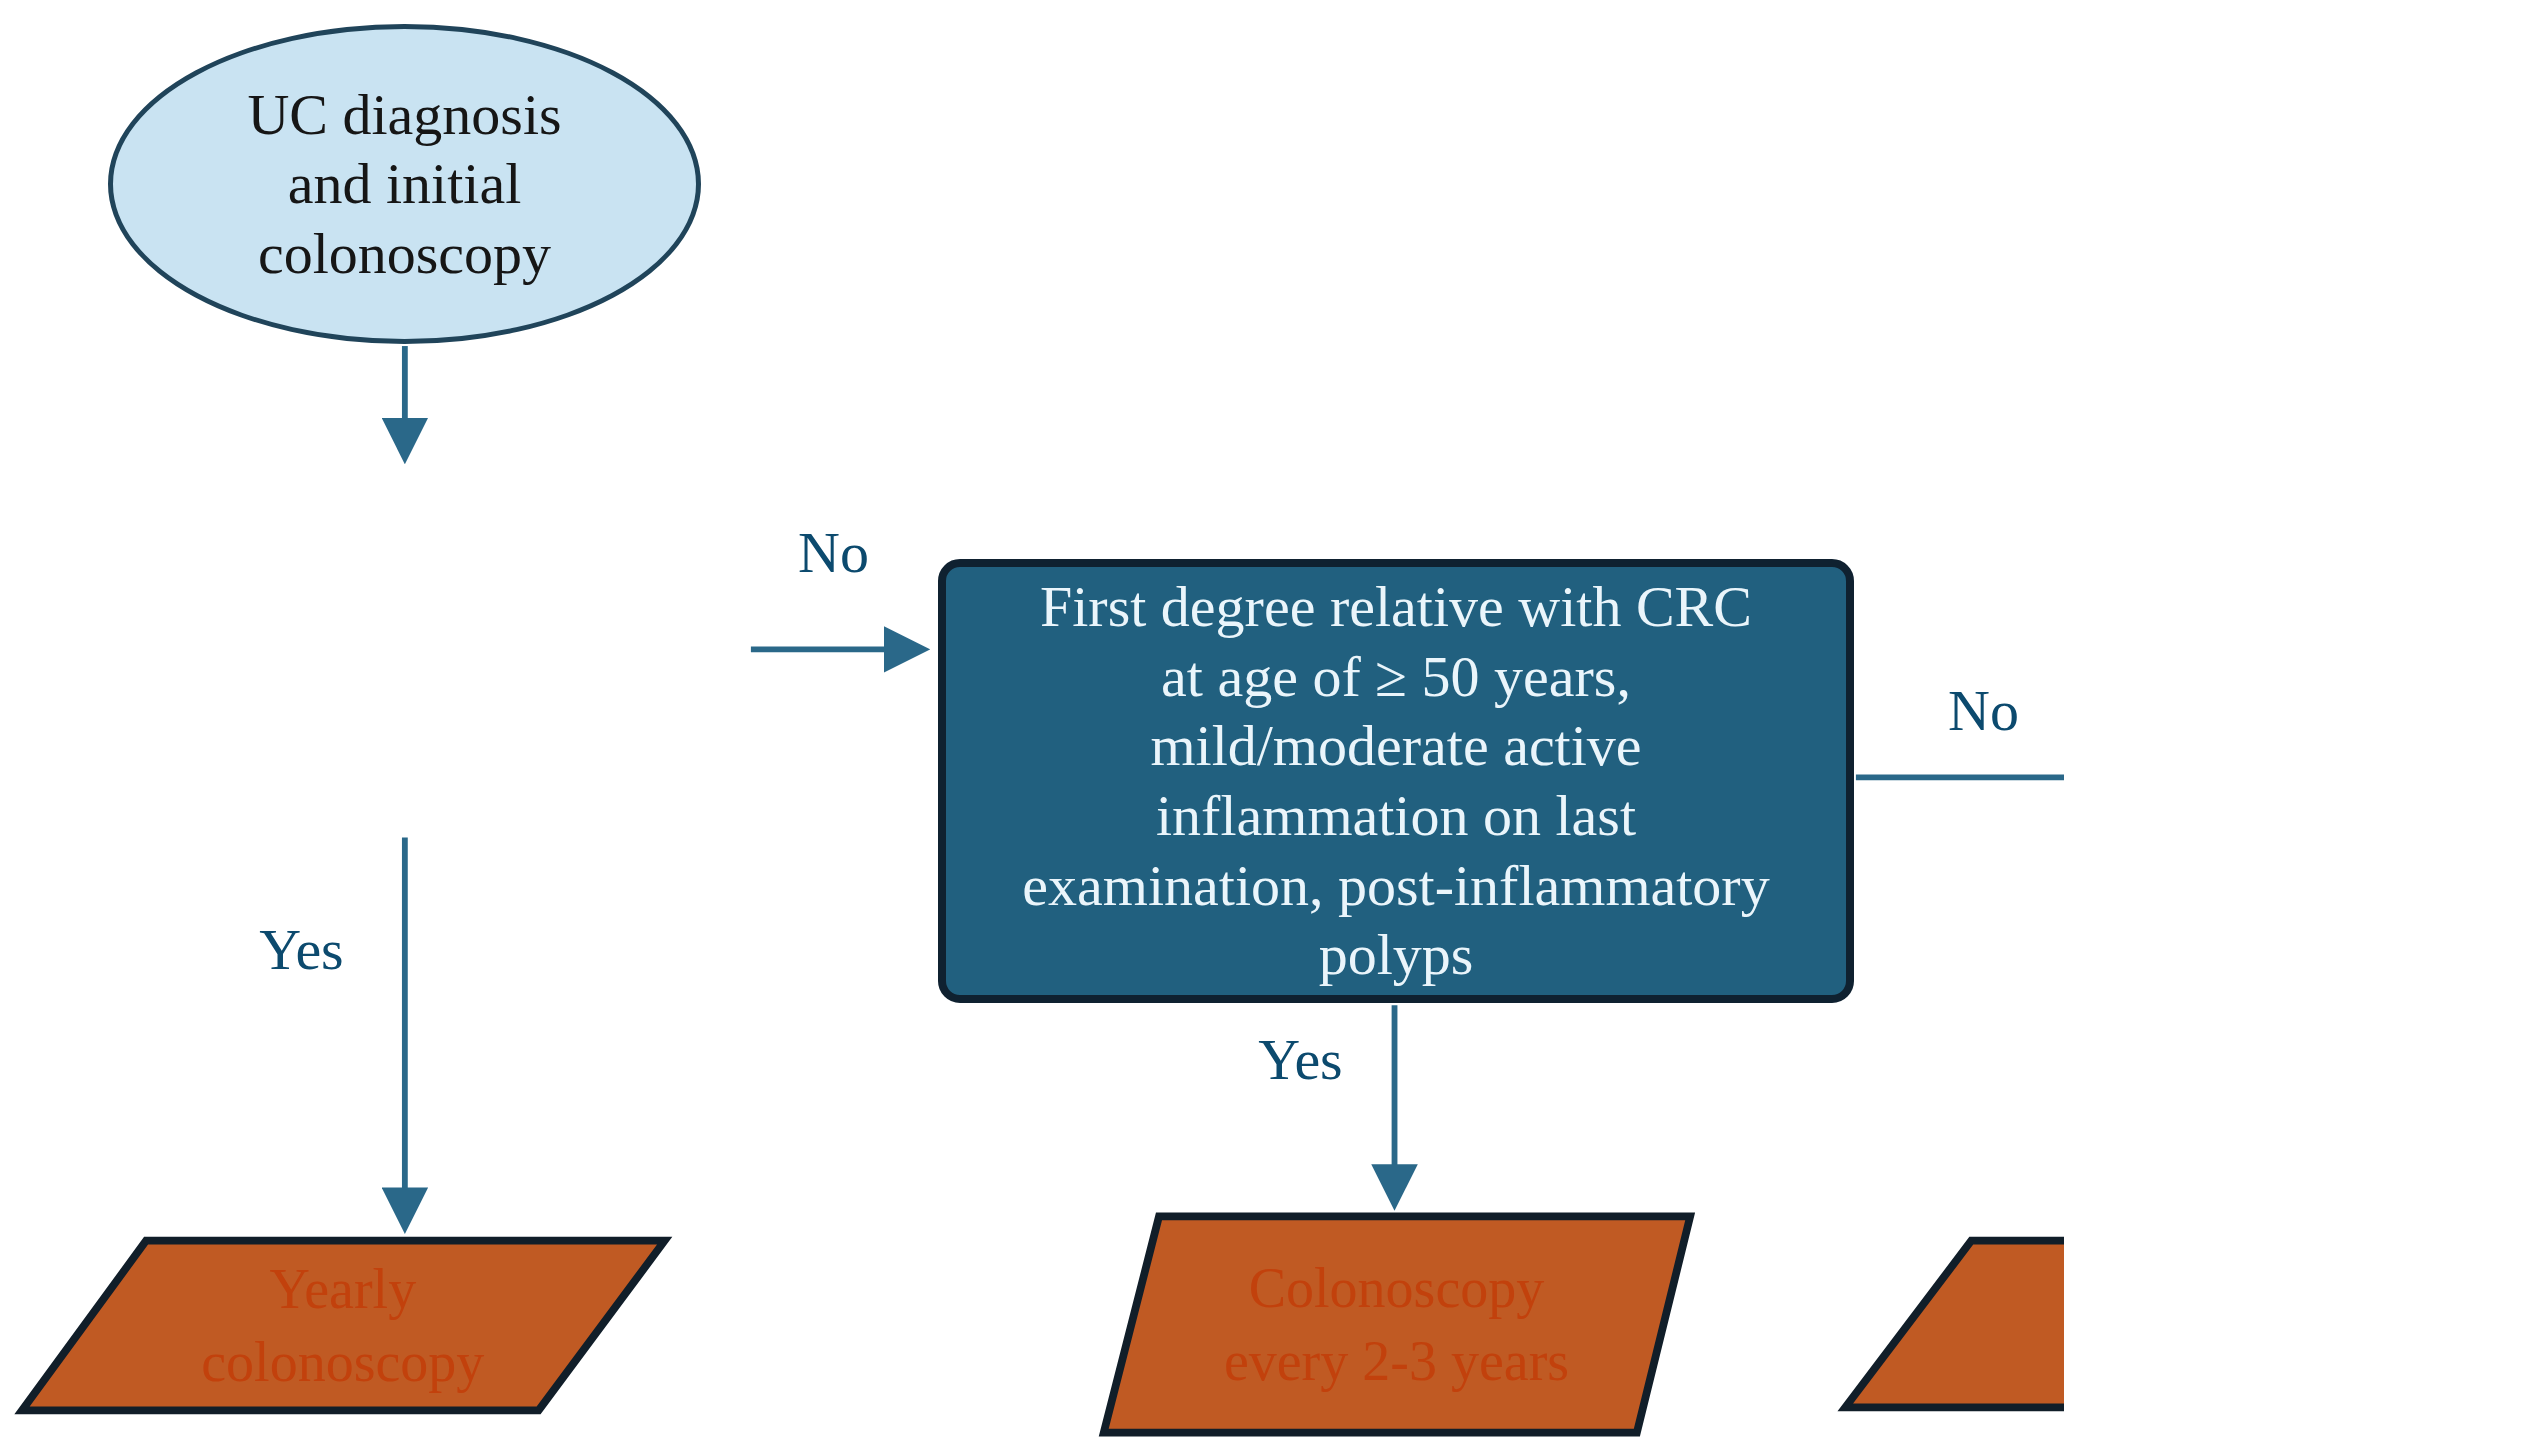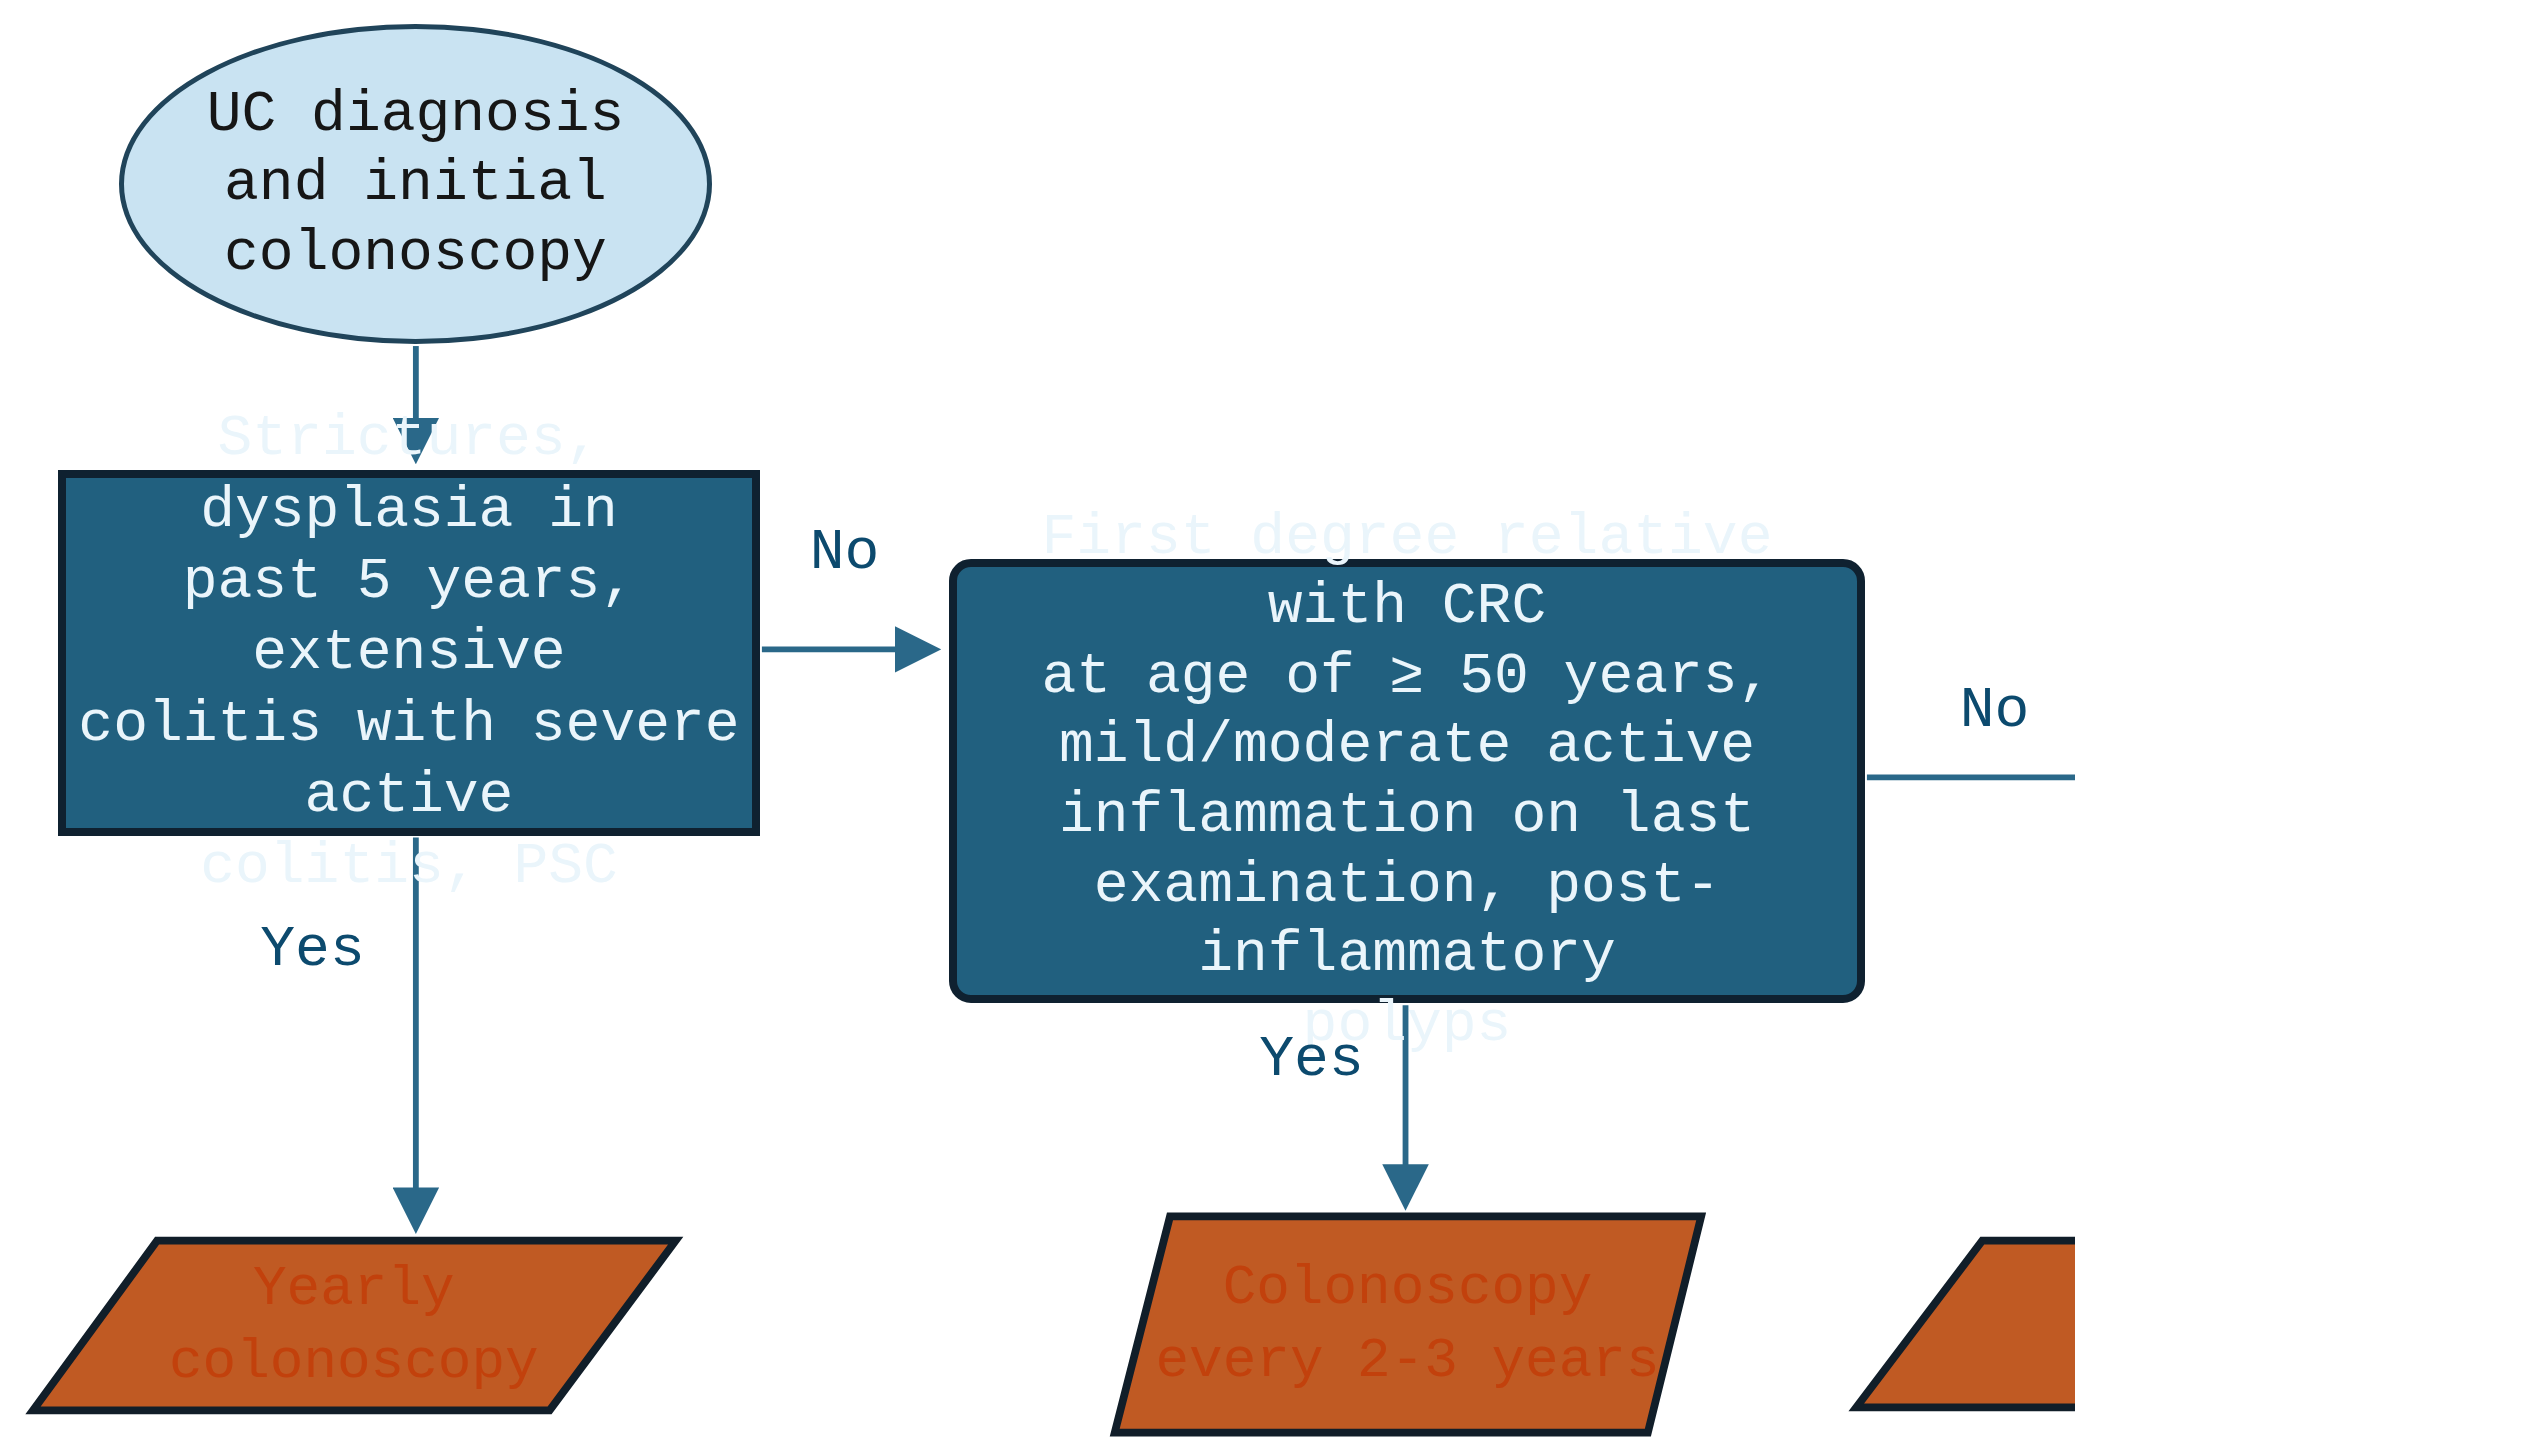--- a/index.html
+++ b/index.html
@@ -6,23 +6,22 @@
     margin: 0;
     padding: 0;
     background: #ffffff;
   }
   * { box-sizing: border-box; }
   .canvas {
     position: relative;
     width: 2064px;
     height: 1453px;
     background: #ffffff;
-    font-family: Liberation Mono, monospace;
+    font-family: Liberation Serif, serif;
     overflow: hidden;
-    margin-left: 11px;
   }
   .layer {
     position: absolute;
     left: 0; top: 0;
     width: 2538px;
     height: 1453px;
   }
   .node {
     position: absolute;
     display: flex;
@@ -98,26 +97,20 @@
     <polygon points="1195,1255 1743,1255 1688,1478 1138,1478" fill="#c05a23" stroke="#111e29" stroke-width="8"></polygon>
     <polygon points="2033,1280 2565,1280 2435,1452 1903,1452" fill="#c05a23" stroke="#111e29" stroke-width="8"></polygon>
   </svg>
 
   <div class="node ellipse">
     <span>UC diagnosis
 and initial
 colonoscopy</span>
   </div>
 
-  <div class="node rect rect1">
-    <span>Strictures, dysplasia in
-past 5 years,  extensive
-colitis with severe active
-colitis, PSC</span>
-  </div>
   <div class="node rect rect2">
     <span>First degree relative with CRC
 at age of ≥ 50 years,
 mild/moderate active
 inflammation on last
 examination, post-inflammatory
 polyps</span>
   </div>
 
   <div class="ptext p1t">

